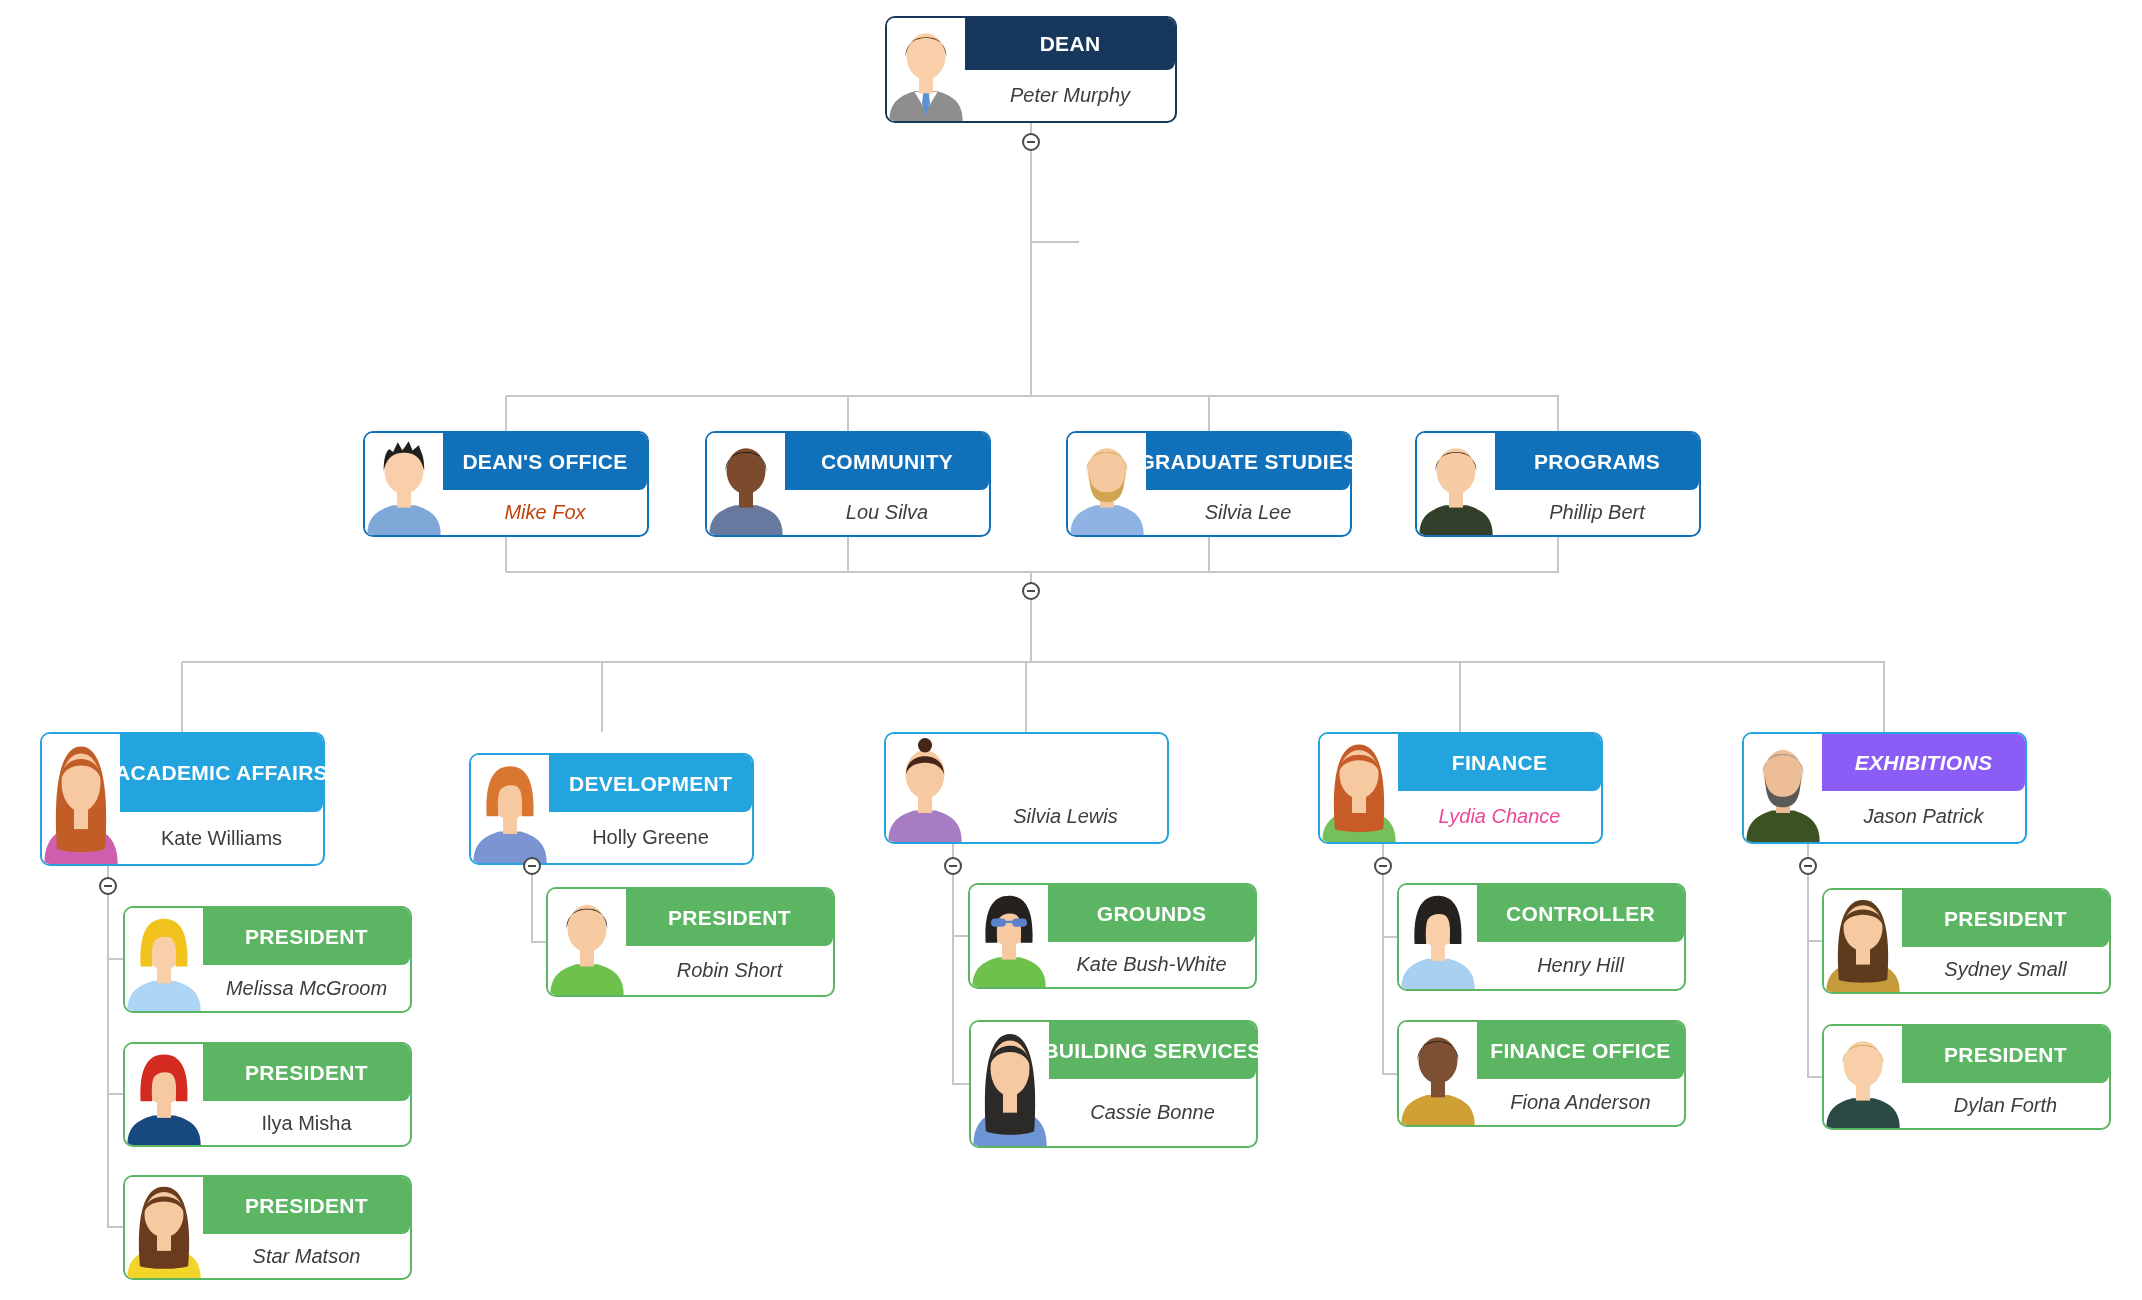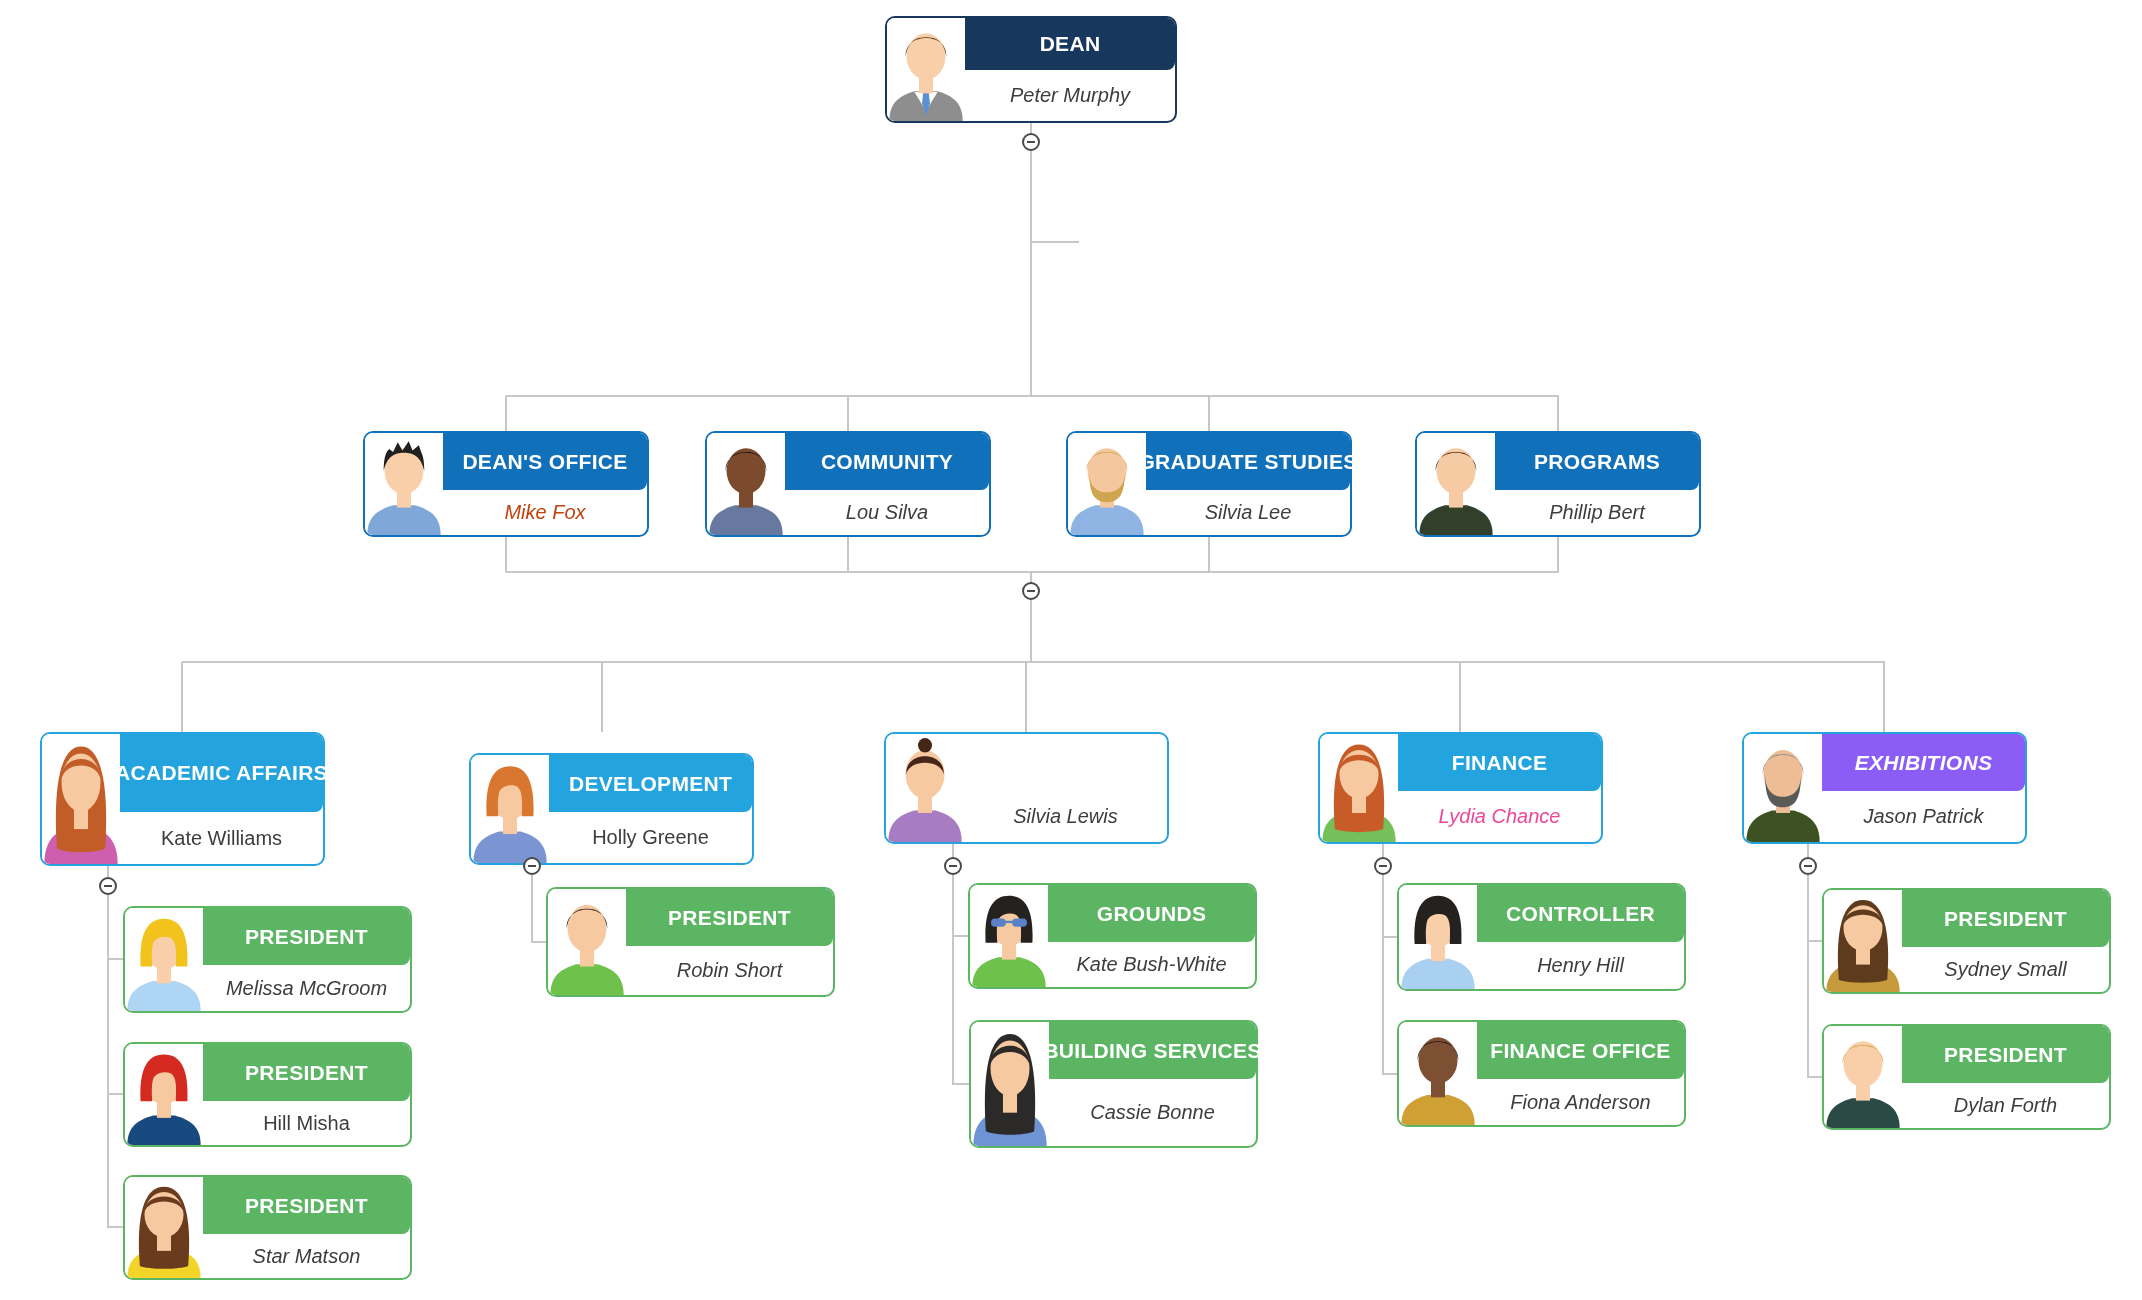--- a/index.html
+++ b/index.html
@@ -205,21 +205,21 @@
     <div class="card" style="left: 123px; top: 1042px; width: 289px; height: 105px; border-color: rgb(91, 181, 99);">
       <div class="avatar">
         <svg viewBox="0 0 100 134" preserveAspectRatio="none" xmlns="http://www.w3.org/2000/svg">
           <path d="M3,134 C3,110 16,101 36,95 L64,95 C84,101 97,110 97,134 Z" fill="#17497e"></path>
           <rect x="41" y="70" width="18" height="28" fill="#f6c9a0"></rect>
           <ellipse cx="50" cy="50" rx="25" ry="30" fill="#f6c9a0"></ellipse>
           <path d="M20,76 C18,34 28,14 50,14 C72,14 82,34 80,76 L65,76 C66,56 66,44 59,39 C52,36 42,37 37,44 C34,50 34,64 35,76 Z" fill="#d42a20"></path>
         </svg>
       </div>
       <div class="hdr" style="background: rgb(91, 181, 99); height: 57px; color: rgb(255, 255, 255);">PRESIDENT</div>
-      <div class="pname roman" style="top: 57px; color: rgb(61, 61, 61);">Hill Misha</div>
+      <div class="pname roman" style="top: 57px; color: rgb(61, 61, 61);">Ilya Misha</div>
     </div>
     <div class="card" style="left: 123px; top: 1175px; width: 289px; height: 105px; border-color: rgb(91, 181, 99);">
       <div class="avatar">
         <svg viewBox="0 0 100 134" preserveAspectRatio="none" xmlns="http://www.w3.org/2000/svg">
           <path d="M3,134 C3,110 16,101 36,95 L64,95 C84,101 97,110 97,134 Z" fill="#f3d429"></path>
           <path d="M19,118 C14,52 24,13 50,13 C76,13 86,52 81,118 C70,123 30,123 19,118 Z" fill="#6b3b1e"></path>
           <rect x="41" y="70" width="18" height="28" fill="#f6c9a0"></rect>
           <ellipse cx="50" cy="50" rx="25" ry="30" fill="#f6c9a0"></ellipse>
           <path d="M25,46 C25,19 75,19 75,46 C69,28 31,28 25,46 Z" fill="#6b3b1e"></path>
         </svg>

